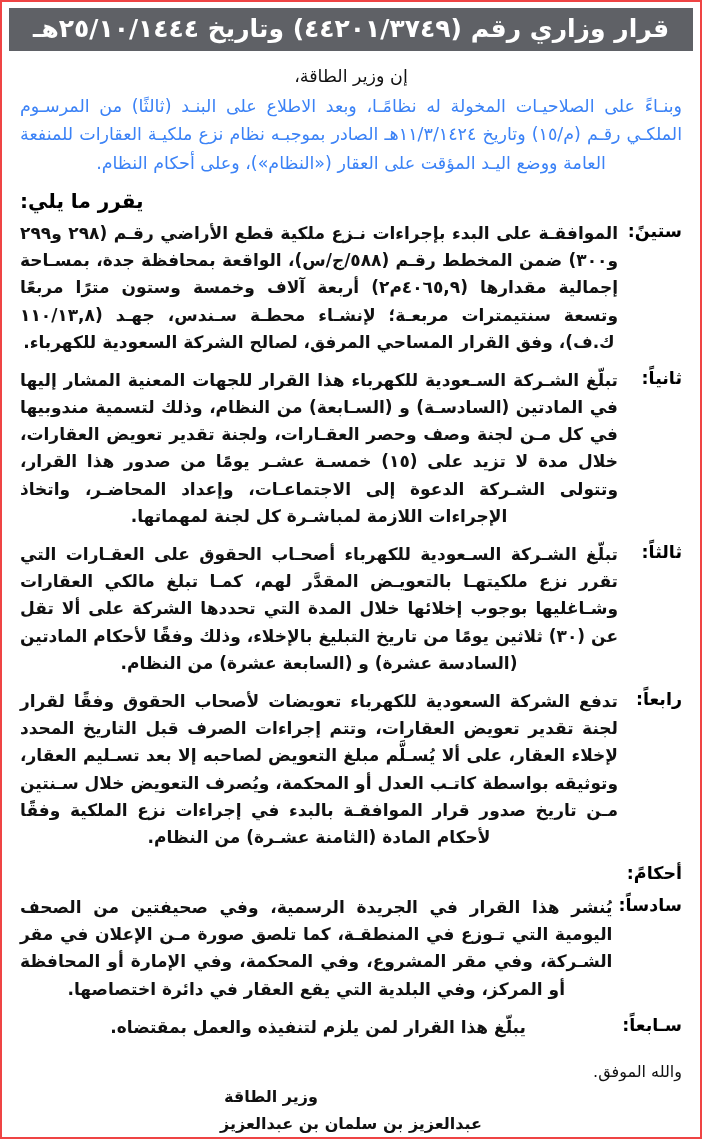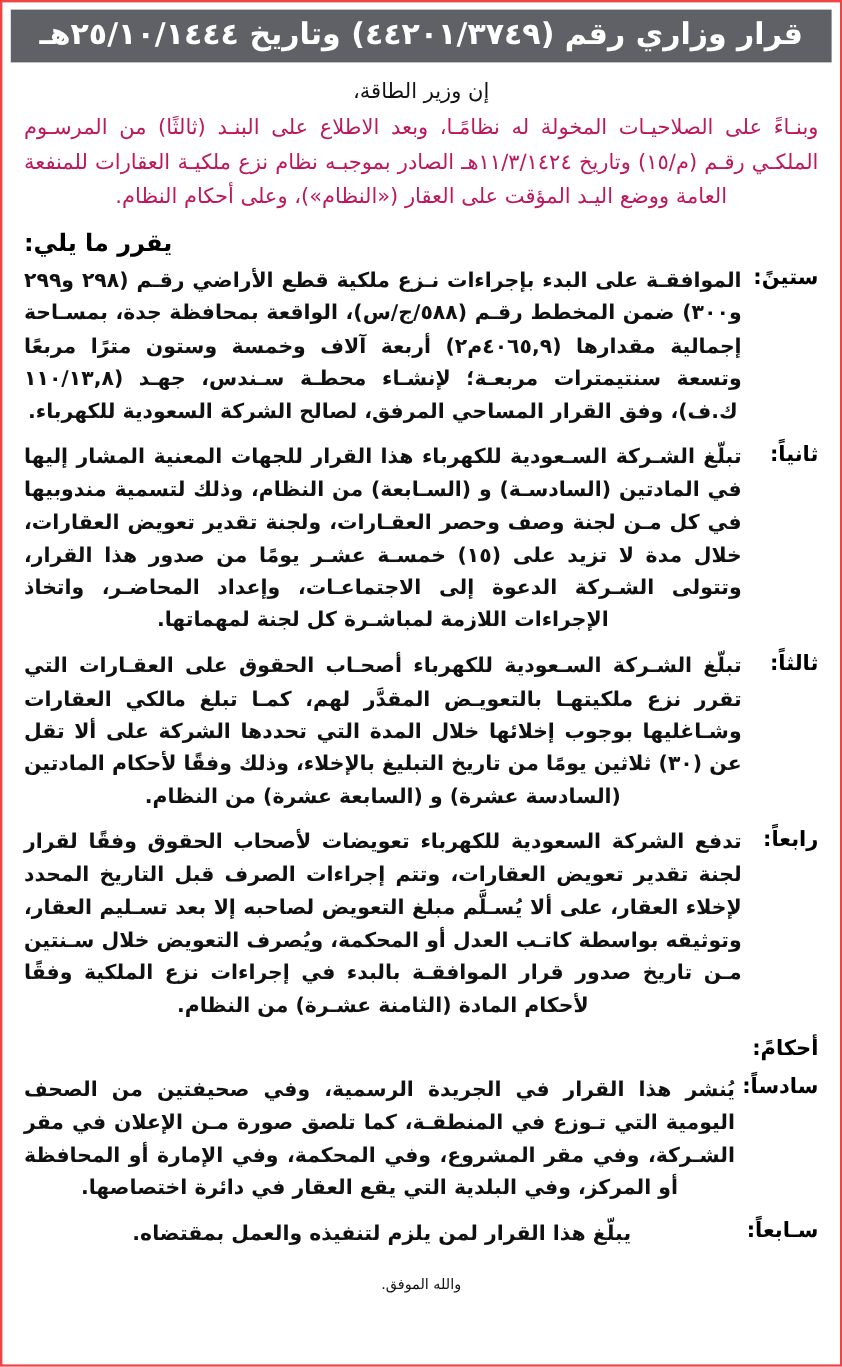--- a/index.html
+++ b/index.html
@@ -49,21 +49,21 @@
     line-height: 1.5;
     color: #111111;
     margin: 2px 0 3px 0;
     font-weight: 500;
   }
   .preamble-body {
     text-align: justify;
     text-align-last: center;
     font-size: 17.5px;
     line-height: 1.62;
-    color: #be185d;
+    color: #3b82f6;
     margin: 0 0 4px 0;
     font-weight: 500;
   }
   .decides-line {
     text-align: left;
     font-size: 20px;
     font-weight: bold;
     color: #000000;
     margin: 8px 0 7px 0;
   }
@@ -88,22 +88,21 @@
   .clause-text {
     flex: 1 1 auto;
     font-size: 17px;
     line-height: 1.6;
     color: #111111;
     text-align: justify;
     text-align-last: center;
     font-weight: 700;
   }
   .closing-pious {
-    text-align: center;
-    font-size: 12px;
+    font-size: 16px;
     color: #111111;
     margin: 10px 0 0 0;
     font-weight: 500;
   }
   .signature {
     margin-top: 6px;
     direction: rtl;
     text-align: center;
   }
   .sig-title {
@@ -166,17 +165,21 @@
       <div class="clause-text">يُنشر هذا القرار في الجريدة الرسمية، وفي صحيفتين من الصحف اليومية التي تـوزع في المنطقـة، كما تلصق صورة مـن الإعلان في مقر الشـركة، وفي مقر المشروع، وفي المحكمة، وفي الإمارة أو المحافظة أو المركز، وفي البلدية التي يقع العقار في دائرة اختصاصها.</div>
     </div>
 
     <div class="clause">
       <div class="clause-label">سـابعاً:</div>
       <div class="clause-text">يبلّغ هذا القرار لمن يلزم لتنفيذه والعمل بمقتضاه.</div>
     </div>
 
     <div class="closing-pious">والله الموفق.</div>
 
+    <div class="signature">
+      <div class="sig-title">وزير الطاقة</div>
+      <div class="sig-name">عبدالعزيز بن سلمان بن عبدالعزيز</div>
+    </div>
 
     <div class="spacer"></div>
 
   </div>
 </div>
 
 </body></html>

